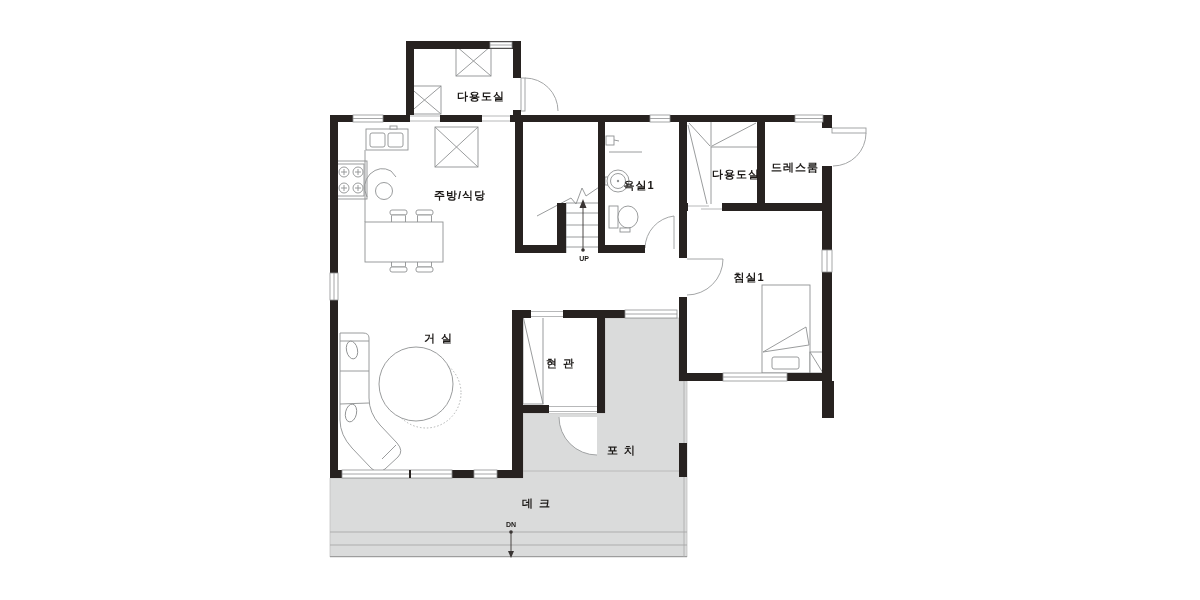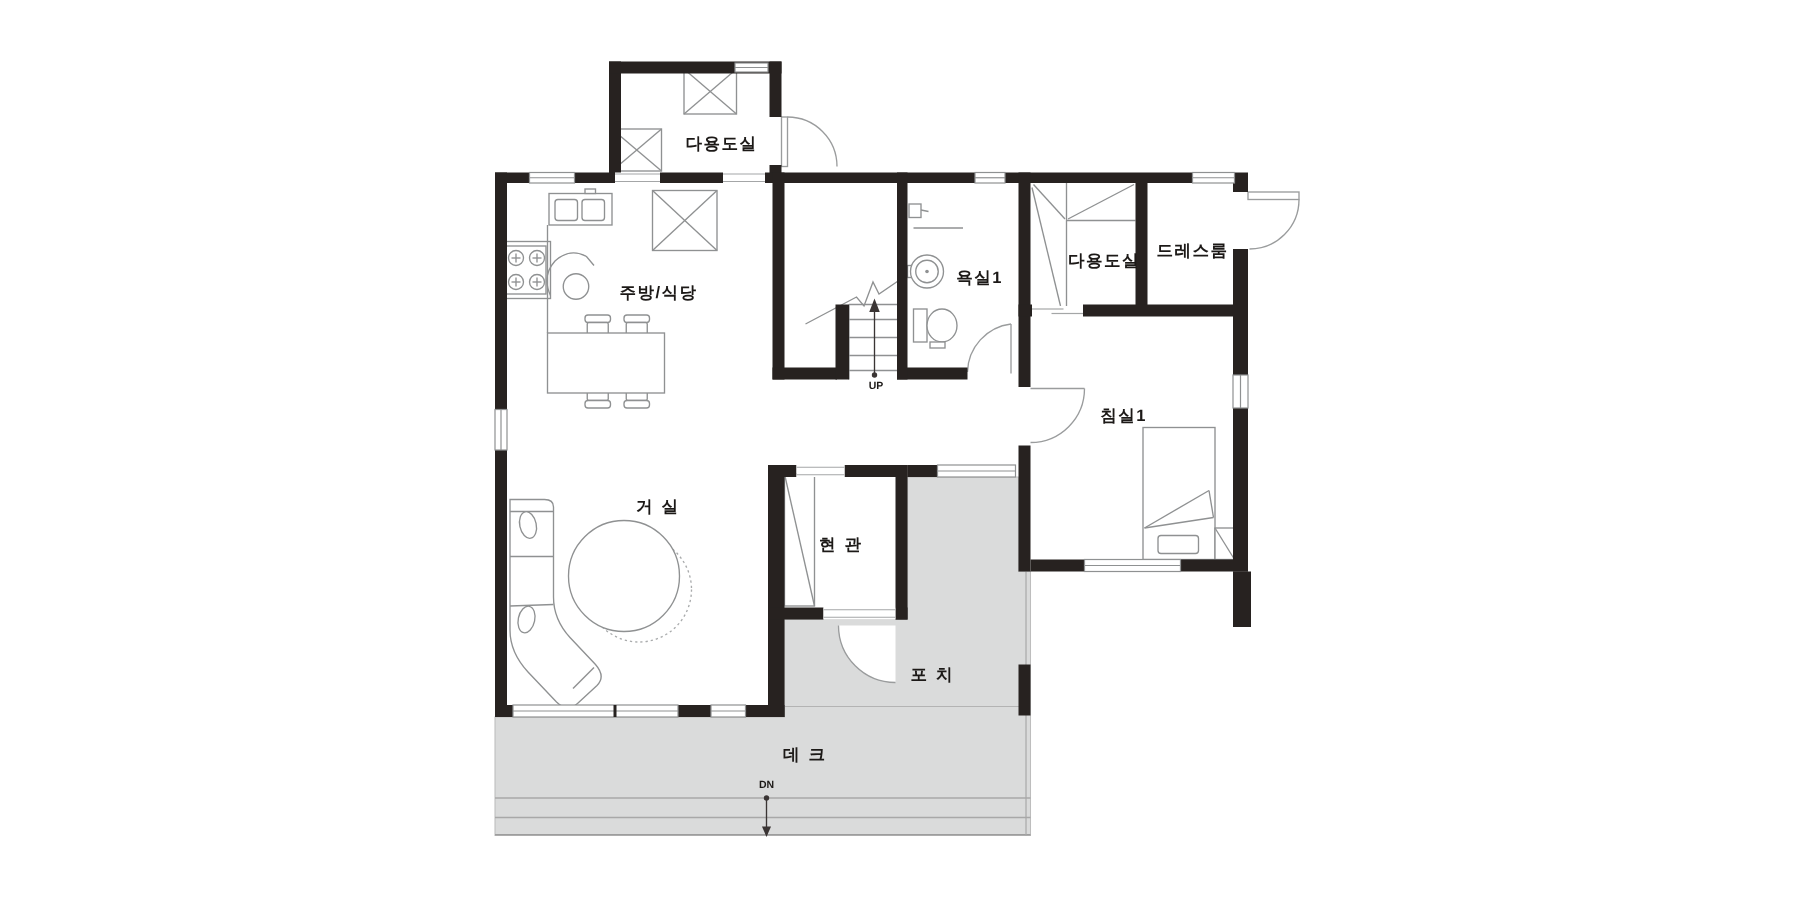--- a/index.html
+++ b/index.html
@@ -306,22 +306,22 @@
     </g>
     <g>
       <rect x="688" y="204" width="34" height="7" fill="#ffffff" stroke="none"></rect>
       <line x1="688" y1="206" x2="709" y2="206"></line>
           <line x1="701" y1="209" x2="722" y2="209"></line>
     </g>
   </g>
 </svg>
 
 <div class="label" style="left:481px;top:96px">다용도실</div>
-<div class="label" style="left:439px;top:195px">주방/식당</div>
-<div class="label" style="left:653px;top:185px">욕실1</div>
+<div class="label" style="left:460px;top:195px">주방/식당</div>
+<div class="label" style="left:639px;top:185px">욕실1</div>
 <div class="label" style="left:736px;top:174px">다용도실</div>
 <div class="label" style="left:795px;top:167px">드레스룸</div>
 <div class="label" style="left:749px;top:277px">침실1</div>
 <div class="label sp" style="left:438px;top:338px">거실</div>
 <div class="label sp" style="left:560px;top:363px">현관</div>
 <div class="label sp" style="left:621px;top:450px">포치</div>
 <div class="label sp" style="left:536px;top:503px">데크</div>
 <div class="label tiny" style="left:584px;top:258px">UP</div>
 <div class="label tiny" style="left:511px;top:524px">DN</div>
 

